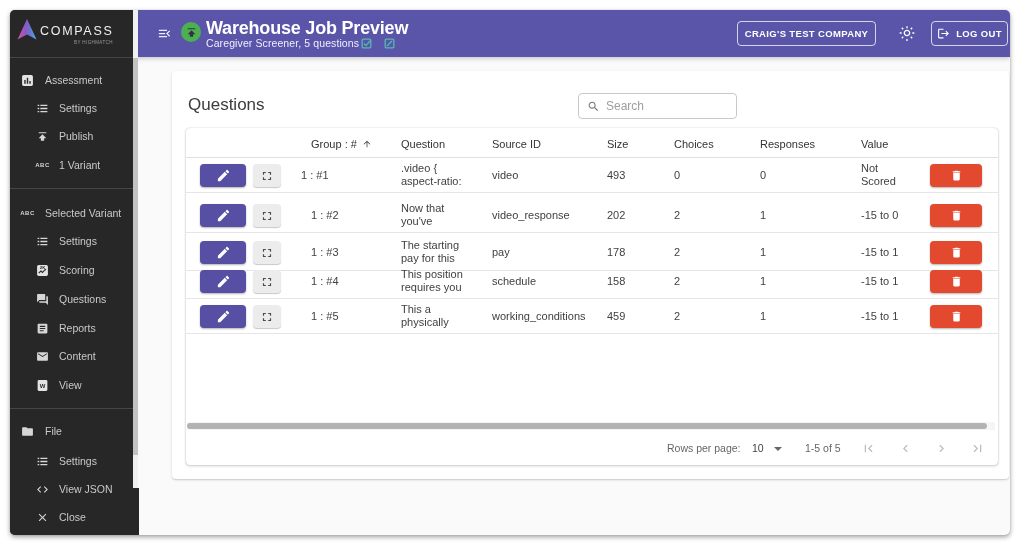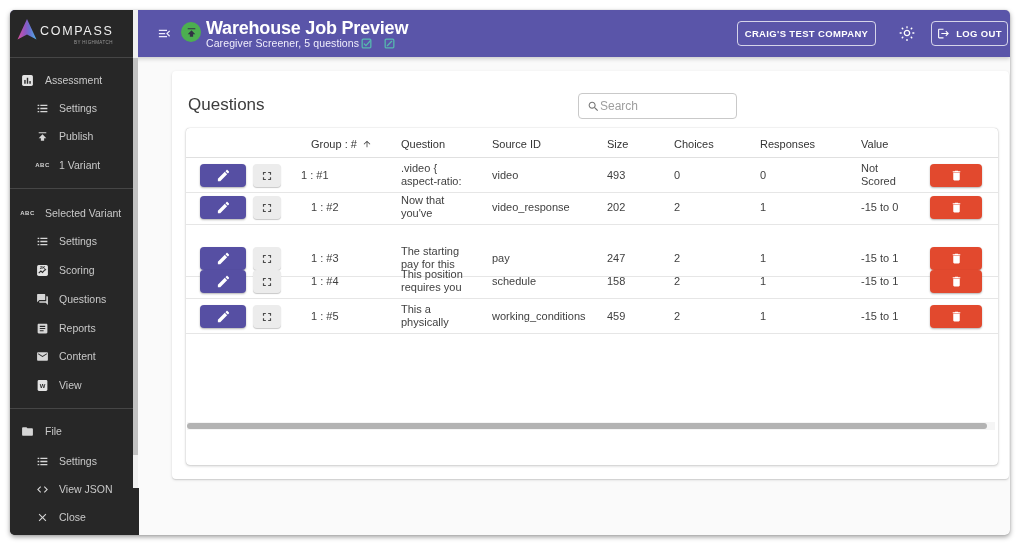--- a/index.html
+++ b/index.html
@@ -16,21 +16,21 @@
 .sb-bottom{position:absolute;left:0;top:478px;width:129px;height:47px;background:#272727}
 .sdiv{position:absolute;left:0;width:123px;height:1px;background:#464646}
 .mi{position:absolute;height:14px;display:flex;align-items:center;color:#c9c9c9;font-size:10.5px;white-space:nowrap}
 .mi .ic{display:inline-flex;width:13px;justify-content:center}
 .logo-compass{position:absolute;left:30px;top:14px;color:#efefef;font-size:12.5px;font-weight:500;letter-spacing:1.7px}
 .logo-by{position:absolute;left:64px;top:30px;color:#9a9a9a;font-size:4.5px;letter-spacing:.4px}
 .outer{position:absolute;left:162px;top:61px;width:837px;height:408px;background:#fff;border-radius:4px;box-shadow:0 1px 3px rgba(0,0,0,.13),0 1px 1px rgba(0,0,0,.09)}
 .inner{position:absolute;left:14px;top:57px;width:812px;height:337px;background:#fff;border-radius:4px;box-shadow:0 1px 3px rgba(0,0,0,.2),0 0 1px rgba(0,0,0,.28)}
 .qtitle{position:absolute;left:16px;top:24px;font-size:17px;color:#3c3c3c}
 .search{position:absolute;left:406px;top:22px;width:159px;height:26px;border:1px solid #c9c9c9;border-radius:4px;background:#fff;display:flex;align-items:center;padding-left:8px}
-.search span{color:#9e9e9e;font-size:12px;}
+.search span{color:#9e9e9e;font-size:12px;margin-left:6px}
 .btn-quick{position:absolute;left:573px;top:23px;width:115px;height:26px;background:#e8e8e8;border-radius:4px;box-shadow:0 1px 2px rgba(0,0,0,.25);display:flex;align-items:center;justify-content:center;font-size:10.5px;font-weight:bold;color:#2b2b2b;letter-spacing:.4px}
 .btn-create{position:absolute;left:700px;top:24px;width:111px;height:25px;background:#4caf50;border-radius:4px;box-shadow:0 1px 2px rgba(0,0,0,.25);color:#fff;font-size:10px;font-weight:bold;letter-spacing:.5px}
 .thead{position:absolute;left:0;right:0;top:0;height:30px;border-bottom:1px solid #e0e0e0}
 .th{position:absolute;top:10px;font-size:11px;font-weight:normal;color:#333;white-space:nowrap}
 .row{position:absolute;left:0;right:0;border-bottom:1px solid #e6e6e6}
 .td{position:absolute;font-size:11px;color:#3f3f3f;white-space:nowrap}
 .td2{position:absolute;font-size:11px;color:#3f3f3f;line-height:13px}
 .ebtn{position:absolute;left:14px;width:46px;height:23px;background:#564fa3;border-radius:4px;box-shadow:0 1px 2px rgba(0,0,0,.3);display:flex;align-items:center;justify-content:center}
 .xbtn{position:absolute;left:67px;width:28px;height:23px;background:#ececec;border-radius:4px;box-shadow:0 1px 1px rgba(0,0,0,.22);display:flex;align-items:center;justify-content:center}
 .dbtn{position:absolute;left:744px;width:52px;height:23px;background:#e2492e;border-radius:4px;box-shadow:0 1px 2px rgba(0,0,0,.3);display:flex;align-items:center;justify-content:center}
@@ -112,21 +112,21 @@
         <div class="td" style="left:421px;top:11px">493</div>
         <div class="td" style="left:488px;top:11px">0</div>
         <div class="td" style="left:574px;top:11px">0</div>
         <div class="td2" style="left:675px;top:4px">Not<br>Scored</div>
         <div class="dbtn" style="top:6px">
             <svg width="13" height="13" viewBox="0 0 24 24" fill="#fff">
               <path d="M6 19c0 1.1.9 2 2 2h8c1.1 0 2-.9 2-2V7H6v12zM19 4h-3.5l-1-1h-5l-1 1H5v2h14V4z"></path>
             </svg>
           </div>
       </div>
-      <div class="row" style="top:62px;height:35px">
+      <div class="row" style="top:70px;height:35px">
         <div class="ebtn" style="top:6px">
             <svg width="15" height="15" viewBox="0 0 24 24" fill="#fff">
               <path d="M3 17.25V21h3.75L17.81 9.94l-3.75-3.75L3 17.25zM20.71 7.04c.39-.39.39-1.02 0-1.41l-2.34-2.34c-.39-.39-1.02-.39-1.41 0l-1.83 1.83 3.75 3.75 1.83-1.83z"></path>
             </svg>
           </div>
         <div class="xbtn" style="top:6px">
             <svg width="14" height="14" viewBox="0 0 24 24" fill="#4a4a4a">
               <path d="M7 14H5v5h5v-2H7v-3zm-2-4h2V7h3V5H5v5zm12 7h-3v2h5v-5h-2v3zM14 5v2h3v3h2V5h-5z"></path>
             </svg>
           </div>
@@ -136,35 +136,35 @@
         <div class="td" style="left:421px;top:11px">202</div>
         <div class="td" style="left:488px;top:11px">2</div>
         <div class="td" style="left:574px;top:11px">1</div>
         <div class="td" style="left:675px;top:11px">-15 to 0</div>
         <div class="dbtn" style="top:6px">
             <svg width="13" height="13" viewBox="0 0 24 24" fill="#fff">
               <path d="M6 19c0 1.1.9 2 2 2h8c1.1 0 2-.9 2-2V7H6v12zM19 4h-3.5l-1-1h-5l-1 1H5v2h14V4z"></path>
             </svg>
           </div>
       </div>
-      <div class="row" style="top:113px;height:36px">
+      <div class="row" style="top:107px;height:36px">
         <div class="ebtn" style="top:6px">
             <svg width="15" height="15" viewBox="0 0 24 24" fill="#fff">
               <path d="M3 17.25V21h3.75L17.81 9.94l-3.75-3.75L3 17.25zM20.71 7.04c.39-.39.39-1.02 0-1.41l-2.34-2.34c-.39-.39-1.02-.39-1.41 0l-1.83 1.83 3.75 3.75 1.83-1.83z"></path>
             </svg>
           </div>
         <div class="xbtn" style="top:6px">
             <svg width="14" height="14" viewBox="0 0 24 24" fill="#4a4a4a">
               <path d="M7 14H5v5h5v-2H7v-3zm-2-4h2V7h3V5H5v5zm12 7h-3v2h5v-5h-2v3zM14 5v2h3v3h2V5h-5z"></path>
             </svg>
           </div>
         <div class="td" style="left:125px;top:11px">1 : #3</div>
         <div class="td2" style="left:215px;top:4px">The starting<br>pay for this</div>
         <div class="td" style="left:306px;top:11px">pay</div>
-        <div class="td" style="left:421px;top:11px">247</div>
+        <div class="td" style="left:421px;top:11px">178</div>
         <div class="td" style="left:488px;top:11px">2</div>
         <div class="td" style="left:574px;top:11px">1</div>
         <div class="td" style="left:675px;top:11px">-15 to 1</div>
         <div class="dbtn" style="top:6px">
             <svg width="13" height="13" viewBox="0 0 24 24" fill="#fff">
               <path d="M6 19c0 1.1.9 2 2 2h8c1.1 0 2-.9 2-2V7H6v12zM19 4h-3.5l-1-1h-5l-1 1H5v2h14V4z"></path>
             </svg>
           </div>
       </div>
       <div class="row" style="top:136px;height:35px">
@@ -211,20 +211,38 @@
         <div class="td" style="left:675px;top:11px">-15 to 1</div>
         <div class="dbtn" style="top:6px">
             <svg width="13" height="13" viewBox="0 0 24 24" fill="#fff">
               <path d="M6 19c0 1.1.9 2 2 2h8c1.1 0 2-.9 2-2V7H6v12zM19 4h-3.5l-1-1h-5l-1 1H5v2h14V4z"></path>
             </svg>
           </div>
       </div>
       <div class="hscroll">
           <div class="hthumb"></div>
         </div>
+      <div class="pag">
+        <span style="position:absolute;left:481px;top:2px">Rows per page:</span>
+        <span style="position:absolute;left:566px;top:2px;color:#444">10</span>
+        <div style="position:absolute;left:588px;top:7px;width:0;height:0;border-left:4px solid transparent;border-right:4px solid transparent;border-top:4.5px solid #666"></div>
+        <span style="position:absolute;left:619px;top:2px">1-5 of 5</span>
+        <svg style="position:absolute;left:675px;top:1px" width="15" height="15" viewBox="0 0 24 24" fill="#bdbdbd">
+            <path d="M18.41 16.59L13.82 12l4.59-4.59L17 6l-6 6 6 6zM6 6h2v12H6z"></path>
+          </svg>
+        <svg style="position:absolute;left:712px;top:1px" width="15" height="15" viewBox="0 0 24 24" fill="#bdbdbd">
+            <path d="M15.41 7.41L14 6l-6 6 6 6 1.41-1.41L10.83 12z"></path>
+          </svg>
+        <svg style="position:absolute;left:748px;top:1px" width="15" height="15" viewBox="0 0 24 24" fill="#bdbdbd">
+            <path d="M8.59 16.59L13.18 12 8.59 7.41 10 6l6 6-6 6z"></path>
+          </svg>
+        <svg style="position:absolute;left:784px;top:1px" width="15" height="15" viewBox="0 0 24 24" fill="#bdbdbd">
+            <path d="M5.59 7.41L10.18 12l-4.59 4.59L7 18l6-6-6-6zM16 6h2v12h-2z"></path>
+          </svg>
+      </div>
     </div>
   </div>
 
   <div class="strip"></div>
   <div class="strip-thumb"></div>
   <div class="sb-bottom" id="sbbottom"></div>
   <div class="sidebar" id="sidebar">
     <svg style="position:absolute;left:6px;top:8px" width="22" height="25" viewBox="0 0 22 25">
       <defs>
           <linearGradient id="lg1" x1="0" y1="0.5" x2="1" y2="0.5">

